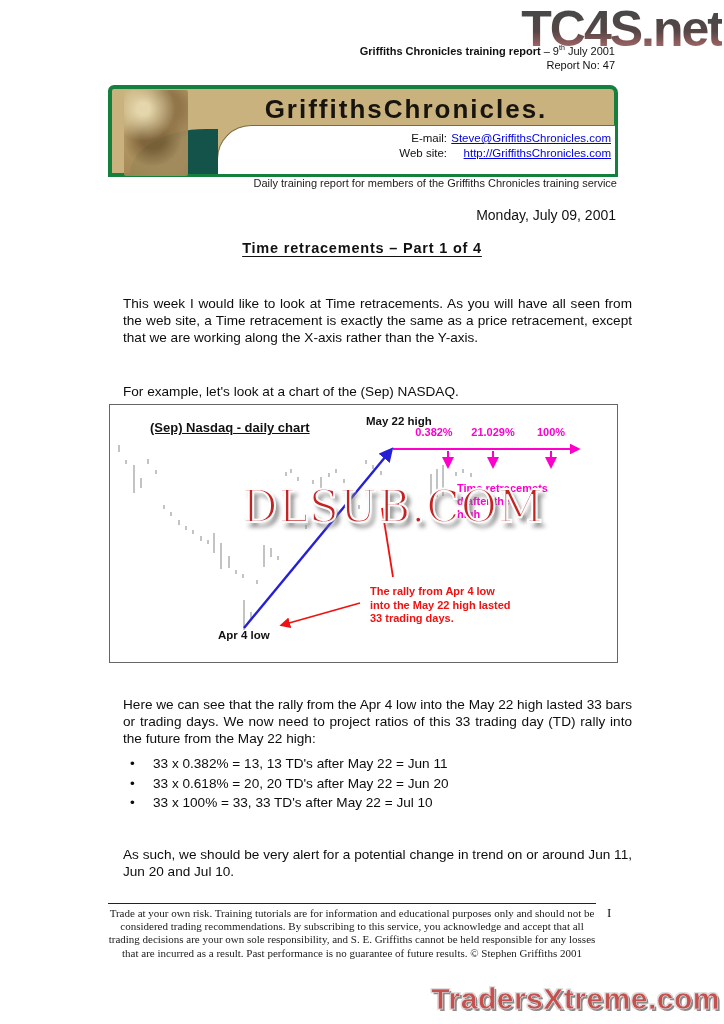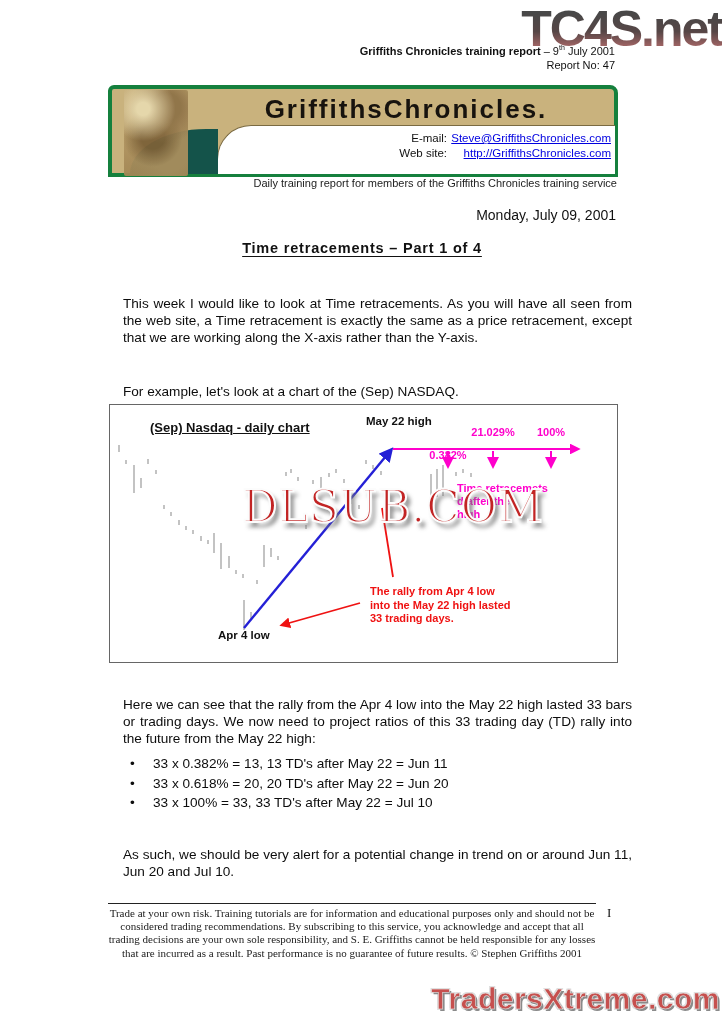--- a/index.html
+++ b/index.html
@@ -52,21 +52,21 @@
         font-size:13.6px;line-height:19.5px;color:#0d0d0d;}
   .bullets li{padding-left:23px;position:relative;}
   .bullets li::before{content:"\2022";position:absolute;left:0;top:0;}
 
   
   .chart-box{position:absolute;left:109px;top:404px;width:507px;height:257px;border:1px solid #666;background:#fff;}
   .chart-box svg{position:absolute;left:0;top:0;}
   .chart-title{position:absolute;left:40px;top:15px;font-size:13px;font-weight:bold;text-decoration:underline;}
   .lbl-may22{position:absolute;left:256px;top:10px;font-size:11.5px;font-weight:bold;}
   .ratio{position:absolute;top:21px;width:64px;text-align:center;font-size:11px;font-weight:bold;color:#ff00cc;}
-  .r0{left:306px;margin-top:23px;} .r1{left:351px;} .r2{left:409px;}
+  .r0{left:292px;} .r1{left:351px;} .r2{left:409px;}
   .magenta-note{position:absolute;left:347px;top:77px;font-size:11px;font-weight:bold;color:#ff00cc;line-height:13px;}
   .red-note{position:absolute;left:260px;top:180px;font-size:11px;font-weight:bold;color:#ef1212;line-height:13.5px;}
   .lbl-apr4{position:absolute;left:108px;top:224px;font-size:11.5px;font-weight:bold;}
   .dlsub{position:absolute;left:84px;top:76px;width:350px;text-align:right;
          font-family:"DejaVu Serif",serif;font-size:44px;font-weight:normal;letter-spacing:1px;
          color:#c22424;-webkit-text-stroke:2px #fcfcfc;
          text-shadow:0 0 1px #fff,4px 5px 4px rgba(120,120,120,.9);}
 
   
   .footer-rule{position:absolute;left:108px;top:903px;width:488px;border-top:1.5px solid #222;}

